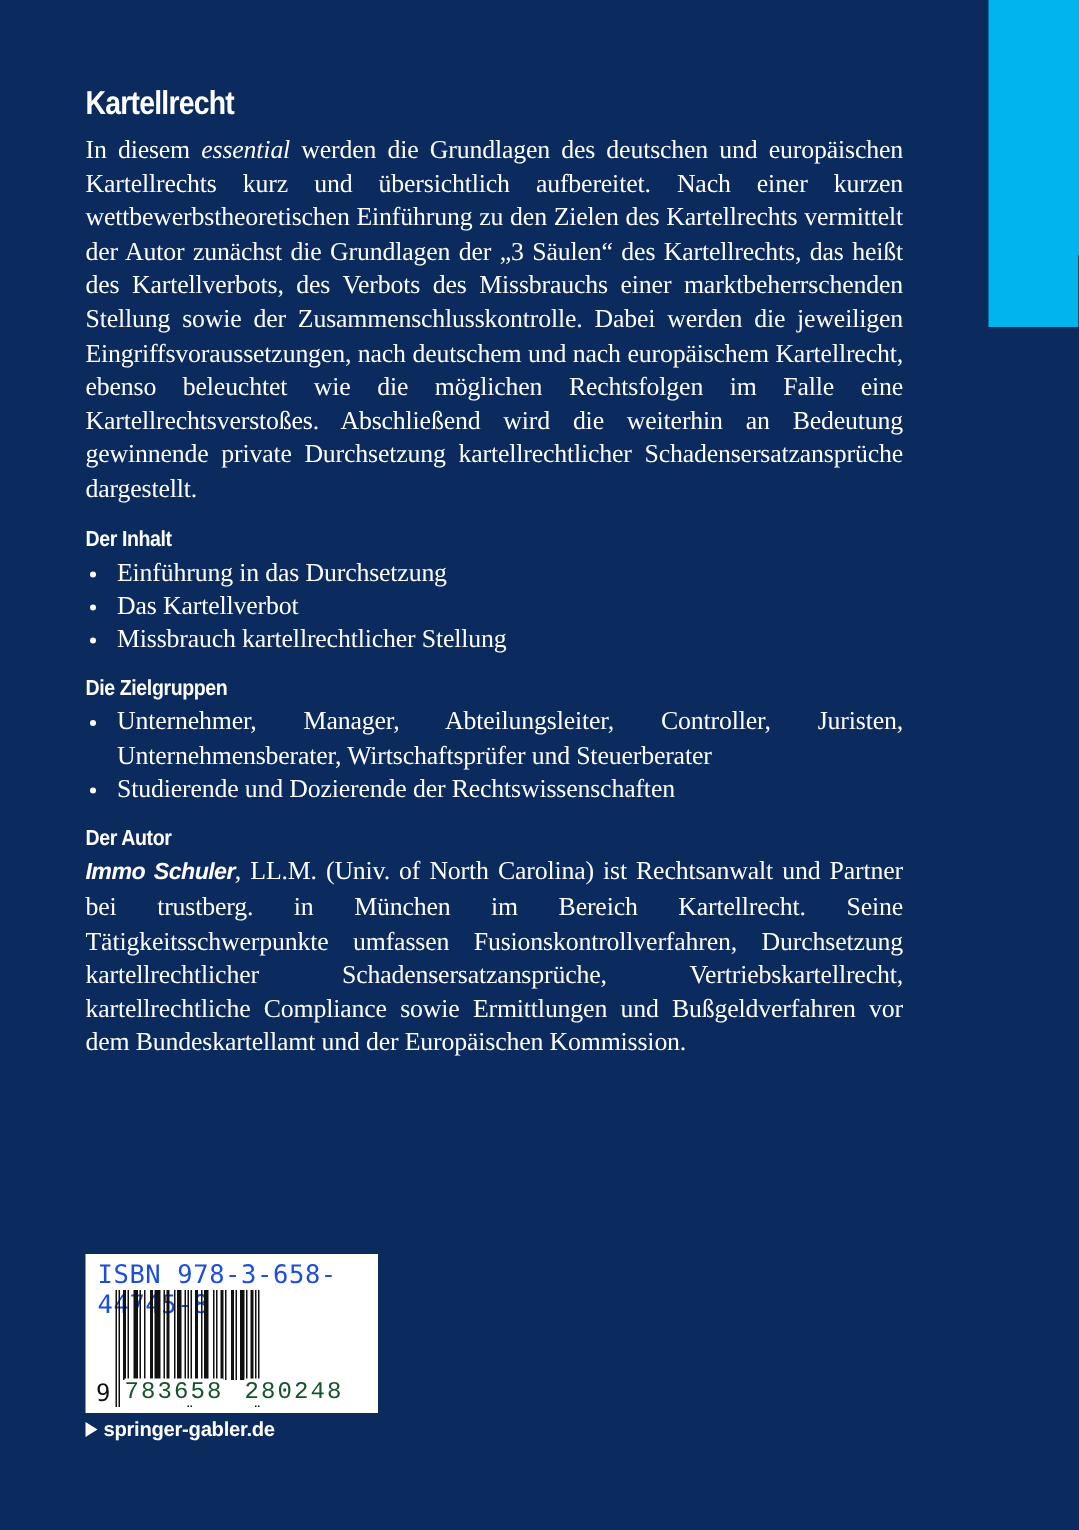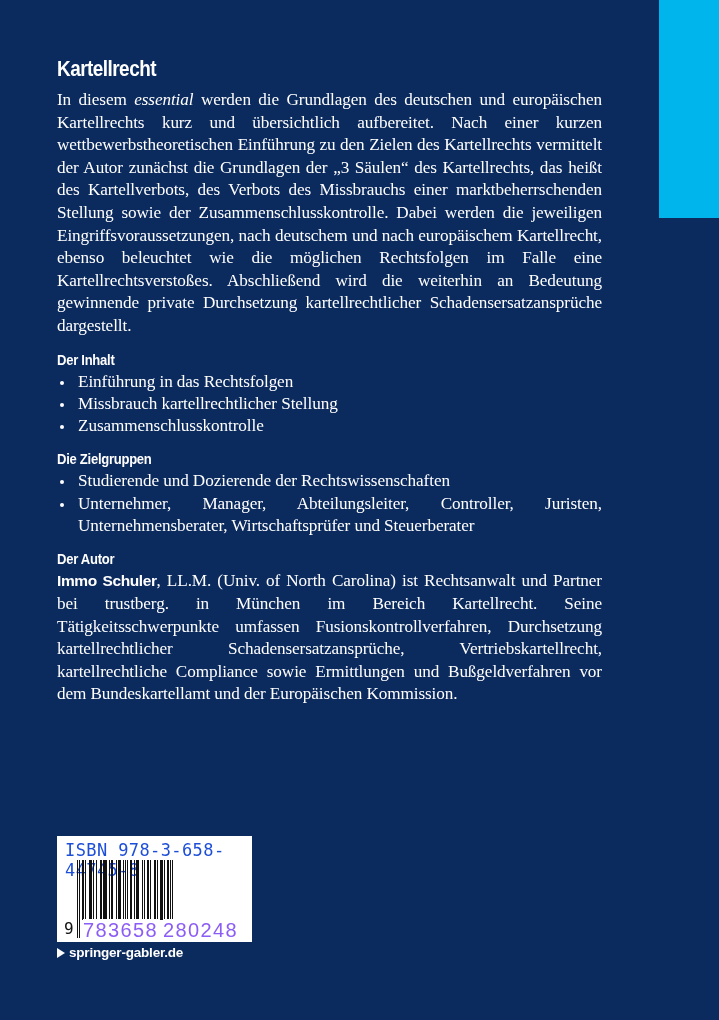--- a/index.html
+++ b/index.html
@@ -33,21 +33,21 @@
   }
   .section { margin-top: 11px; }
   ul { list-style: none; margin: 0; padding: 0; }
   li { position: relative; padding-left: 21px; line-height: 22.3px; }
   li::before {
     content: ""; position: absolute; left: 3px; top: 10px;
     width: 4px; height: 4px; border-radius: 50%; background: #ffffff;
   }
   .author-name {
     font-family: "Liberation Sans", "DejaVu Sans", sans-serif;
-    font-weight: bold; font-size: 15.5px; letter-spacing: -0.4px;
+    font-weight: bold; font-size: 15.5px; letter-spacing: -0.4px; font-style: italic;
   }
   .barcode-box {
     position: absolute; left: 57px; top: 836px; width: 195px; height: 106px;
     background: #ffffff; color: #111;
   }
   .isbn-text {
     position: absolute; left: 8px; top: 4px;
     font-family: "DejaVu Sans Mono", "Liberation Mono", monospace;
     font-size: 17px; letter-spacing: 0.4px; color: #1d4ed8;
   }
@@ -57,22 +57,22 @@
   }
   .bar { background: #111; height: 60px; margin-right: 1px; }
   .bar.guard { height: 78px; }
   .bc-digit-first {
     position: absolute; left: 7px; top: 83px;
     font-family: "DejaVu Sans Mono", "Liberation Mono", monospace;
     font-size: 16px; color: #111;
   }
   .bc-digits {
     position: absolute; top: 83px;
-    font-family: Liberation Sans, sans-serif;
-    font-size: 20px; letter-spacing: 1.4px; color: #8b5cf6;
+    font-family: Liberation Mono, monospace;
+    font-size: 16px; letter-spacing: 1.4px; color: #14532d;
     background: #fff;
   }
   .bc-left { left: 26px; }
   .bc-right { left: 106px; }
   .website {
     position: absolute; left: 57px; top: 945px;
     font-family: "Liberation Sans", "DejaVu Sans", sans-serif;
     font-weight: bold; font-size: 13.5px; letter-spacing: -0.2px;
     display: flex; align-items: center; gap: 4px;
   }
@@ -88,31 +88,31 @@
 <div class="cyan-bar"></div>
 
 <div class="title">Kartellrecht</div>
 
 <div class="content">
   <p class="para"><span>In diesem </span><em>essential</em><span> werden die Grundlagen des deutschen und europäischen Kartellrechts kurz und übersichtlich aufbereitet. Nach einer kurzen wettbewerbstheoretischen Einführung zu den Zielen des Kartellrechts vermittelt der Autor zunächst die Grundlagen der „3 Säulen“ des Kartellrechts, das heißt des Kartellverbots, des Verbots des Missbrauchs einer marktbeherrschenden Stellung sowie der Zusammenschlusskontrolle. Dabei werden die jeweiligen Eingriffsvoraussetzungen, nach deutschem und nach europäischem Kartellrecht, ebenso beleuchtet wie die möglichen Rechtsfolgen im Falle eine Kartellrechtsverstoßes. Abschließend wird die weiterhin an Bedeutung gewinnende private Durchsetzung kartellrechtlicher Schadensersatzansprüche dargestellt.</span></p>
 
   <div class="section">
     <div class="heading">Der Inhalt</div>
     <ul>
-      <li>Einführung in das Rechtsfolgen</li>
+      <li>Einführung in das Durchsetzung</li>
+      <li>Das Kartellverbot</li>
       <li>Missbrauch kartellrechtlicher Stellung</li>
-      <li>Zusammenschlusskontrolle</li>
     </ul>
   </div>
 
   <div class="section">
     <div class="heading">Die Zielgruppen</div>
     <ul>
+      <li style="text-align: justify;">Unternehmer, Manager, Abteilungsleiter, Controller, Juristen, Unternehmensberater, Wirtschaftsprüfer und Steuerberater</li>
       <li>Studierende und Dozierende der Rechtswissenschaften</li>
-      <li style="text-align: justify;">Unternehmer, Manager, Abteilungsleiter, Controller, Juristen, Unternehmensberater, Wirtschaftsprüfer und Steuerberater</li>
     </ul>
   </div>
 
   <div class="section">
     <div class="heading">Der Autor</div>
     <p class="para"><span class="author-name">Immo Schuler</span><span>, LL.M. (Univ. of North Carolina) ist Rechtsanwalt und Partner bei trustberg. in München im Bereich Kartellrecht. Seine Tätigkeitsschwerpunkte umfassen Fusionskontrollverfahren, Durchsetzung kartellrechtlicher Schadensersatzansprüche, Vertriebskartellrecht, kartellrechtliche Compliance sowie Ermittlungen und Bußgeldverfahren vor dem Bundeskartellamt und der Europäischen Kommission.</span></p>
   </div>
 </div>
 
 <div class="barcode-box">

